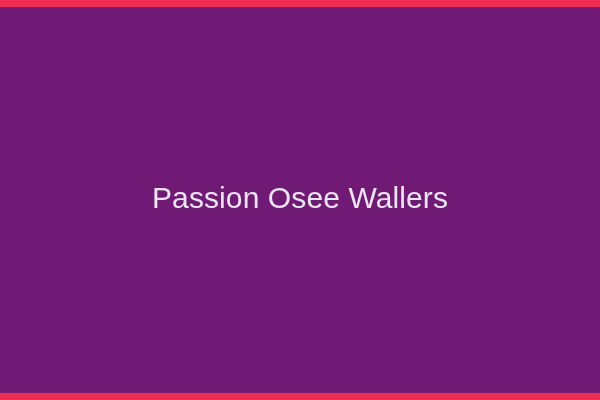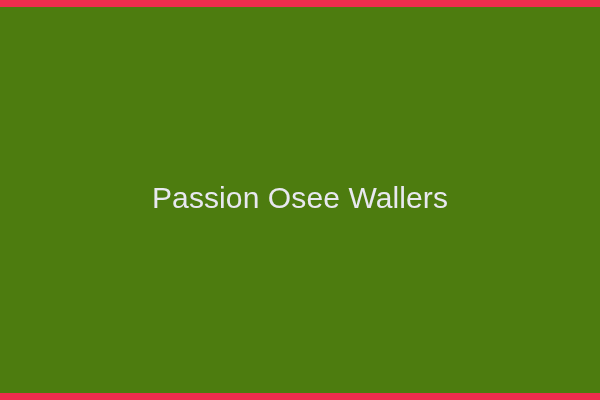--- a/index.html
+++ b/index.html
@@ -12,21 +12,21 @@
     overflow: hidden;
     background: #2b2d42;
     font-family: "Liberation Sans", sans-serif;
   }
 
   .placeholder-card {
     position: relative;
     box-sizing: border-box;
     width: 600px;
     height: 400px;
-    background: #4d7c0f;
+    background: #701a75;
     display: flex;
     align-items: center;
     justify-content: center;
   }
 
   .accent-bar {
     position: absolute;
     left: 0;
     width: 100%;
     height: 7px;

